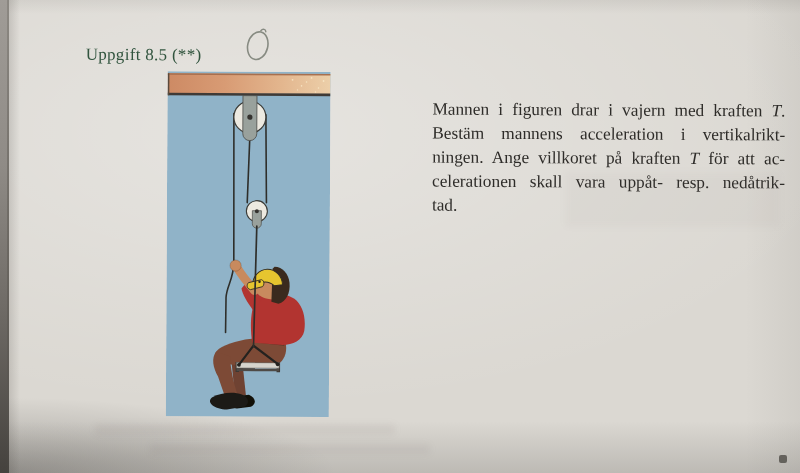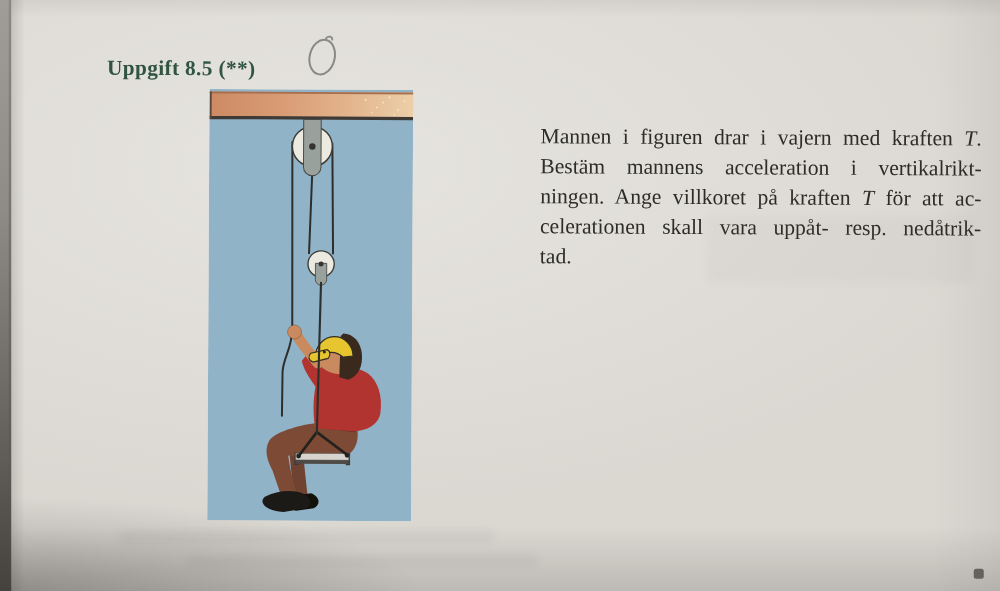--- a/index.html
+++ b/index.html
@@ -12,21 +12,21 @@
            linear-gradient(270deg, rgba(40,38,34,.06), rgba(40,38,34,0) 55px),
            var(--paper);
          font-family:"Liberation Serif","DejaVu Serif",serif;}
   .content{position:absolute;inset:0;transform:rotate(.3deg);transform-origin:40% 40%;}
   .outer-edge{position:absolute;left:0;top:0;width:7px;height:100%;
          background:linear-gradient(180deg,#a09c97 0%,#8f8b86 35%,#6f6b66 65%,#45423e 100%);}
   .page-edge-line{position:absolute;left:6px;top:0;width:3px;height:100%;opacity:.9;
          background:linear-gradient(180deg,#837f79,#5a5650 60%,#3e3b37);}
   .page-shadow{position:absolute;left:9px;top:0;width:11px;height:100%;
          background:linear-gradient(90deg,rgba(60,55,50,.16),rgba(60,55,50,0));}
-  .title{position:absolute;left:85px;top:35px;font-size:17px;font-weight:700;
+  .title{position:absolute;left:85px;top:35px;font-size:17px;font-weight:400;
          letter-spacing:.3px;color:var(--title-green);white-space:nowrap;}
   .doodle{position:absolute;left:239px;top:25px;}
   .figure-box{position:absolute;left:167px;top:72px;width:163px;height:345px;}
   .figure-box svg{display:block;}
   .problem-text{position:absolute;left:432px;top:97px;width:353px;
          font-size:17.3px;line-height:23.9px;color:var(--text);}
   .tline{text-align:justify;text-align-last:justify;}
   .tline:last-child{text-align-last:left;}
   .tline i{font-style:italic;}
   .ghost{position:absolute;background:rgba(110,104,96,.08);filter:blur(3px);border-radius:4px;}

